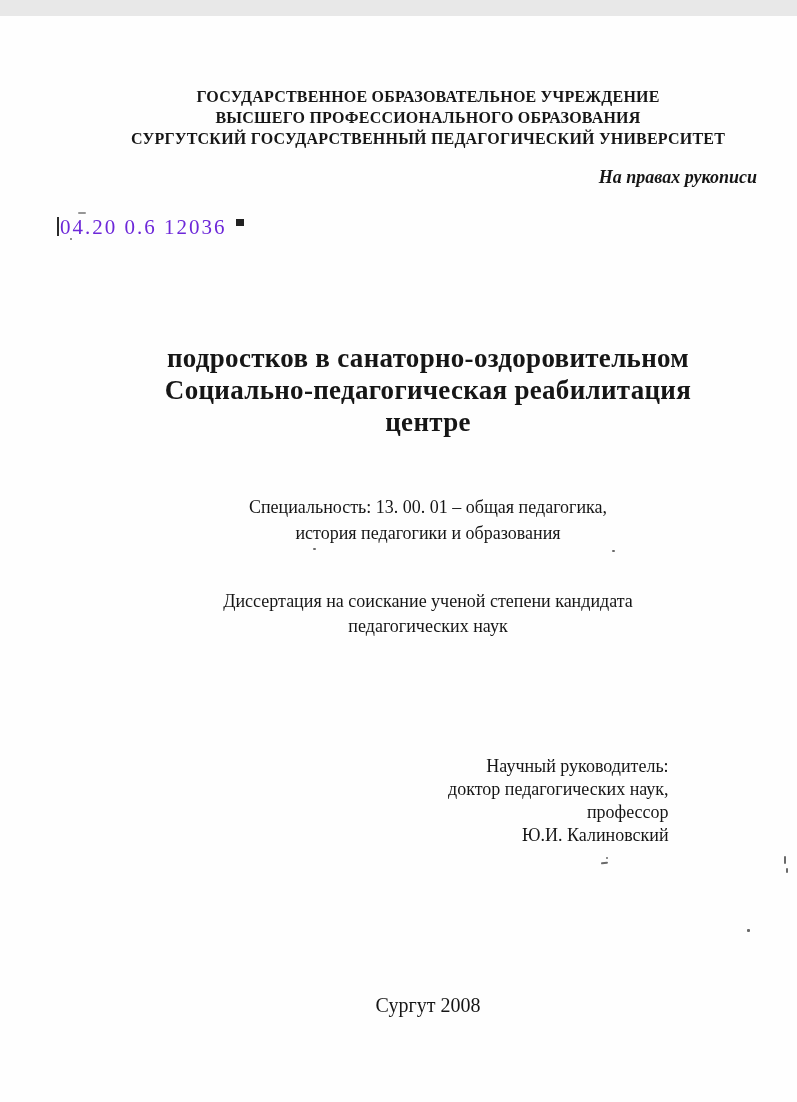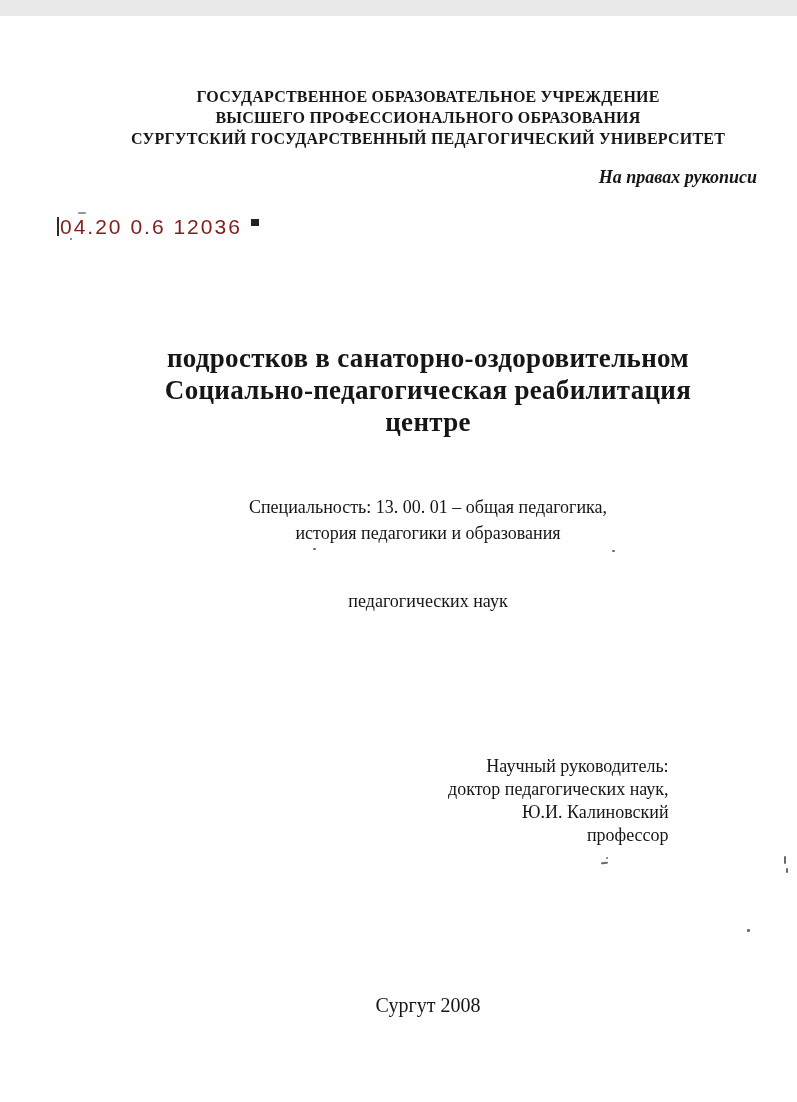--- a/index.html
+++ b/index.html
@@ -37,24 +37,24 @@
     top: 151px;
     right: 40px;
     font-style: italic;
     font-weight: bold;
     font-size: 18px;
   }
   .stamp {
     position: absolute;
     left: 57px;
     top: 199px;
-    font-family: Liberation Sans, sans-serif;
+    font-family: Liberation Serif, serif;
     font-size: 21px;
     letter-spacing: 2px;
-    color: #7f1d1d;
+    color: #6d28d9;
     white-space: nowrap;
   }
   .stamp-bar {
     display: inline-block;
     width: 2px;
     height: 19px;
     background: #2b2b2b;
     margin-right: 1px;
     vertical-align: -2px;
   }
@@ -139,28 +139,29 @@
     <div>Социально-педагогическая реабилитация</div>
     <div>центре</div>
   </div>
 
   <div class="col specialty">
     <div>Специальность: 13. 00. 01 – общая педагогика,</div>
     <div>история педагогики и образования</div>
   </div>
 
   <div class="col thesis">
+    <div>Диссертация на соискание ученой степени кандидата</div>
     <div>педагогических наук</div>
   </div>
 
   <div class="supervisor">
     <div>Научный руководитель:</div>
     <div>доктор педагогических наук,</div>
+    <div>профессор</div>
     <div>Ю.И. Калиновский</div>
-    <div>профессор</div>
   </div>
 
   <div class="col imprint">Сургут 2008</div>
 
   <div class="speck s1"></div>
   <div class="speck s2"></div>
   <div class="speck s3"></div>
   <div class="speck s4"></div>
   <div class="speck s5"></div>
   <div class="speck s6"></div>

